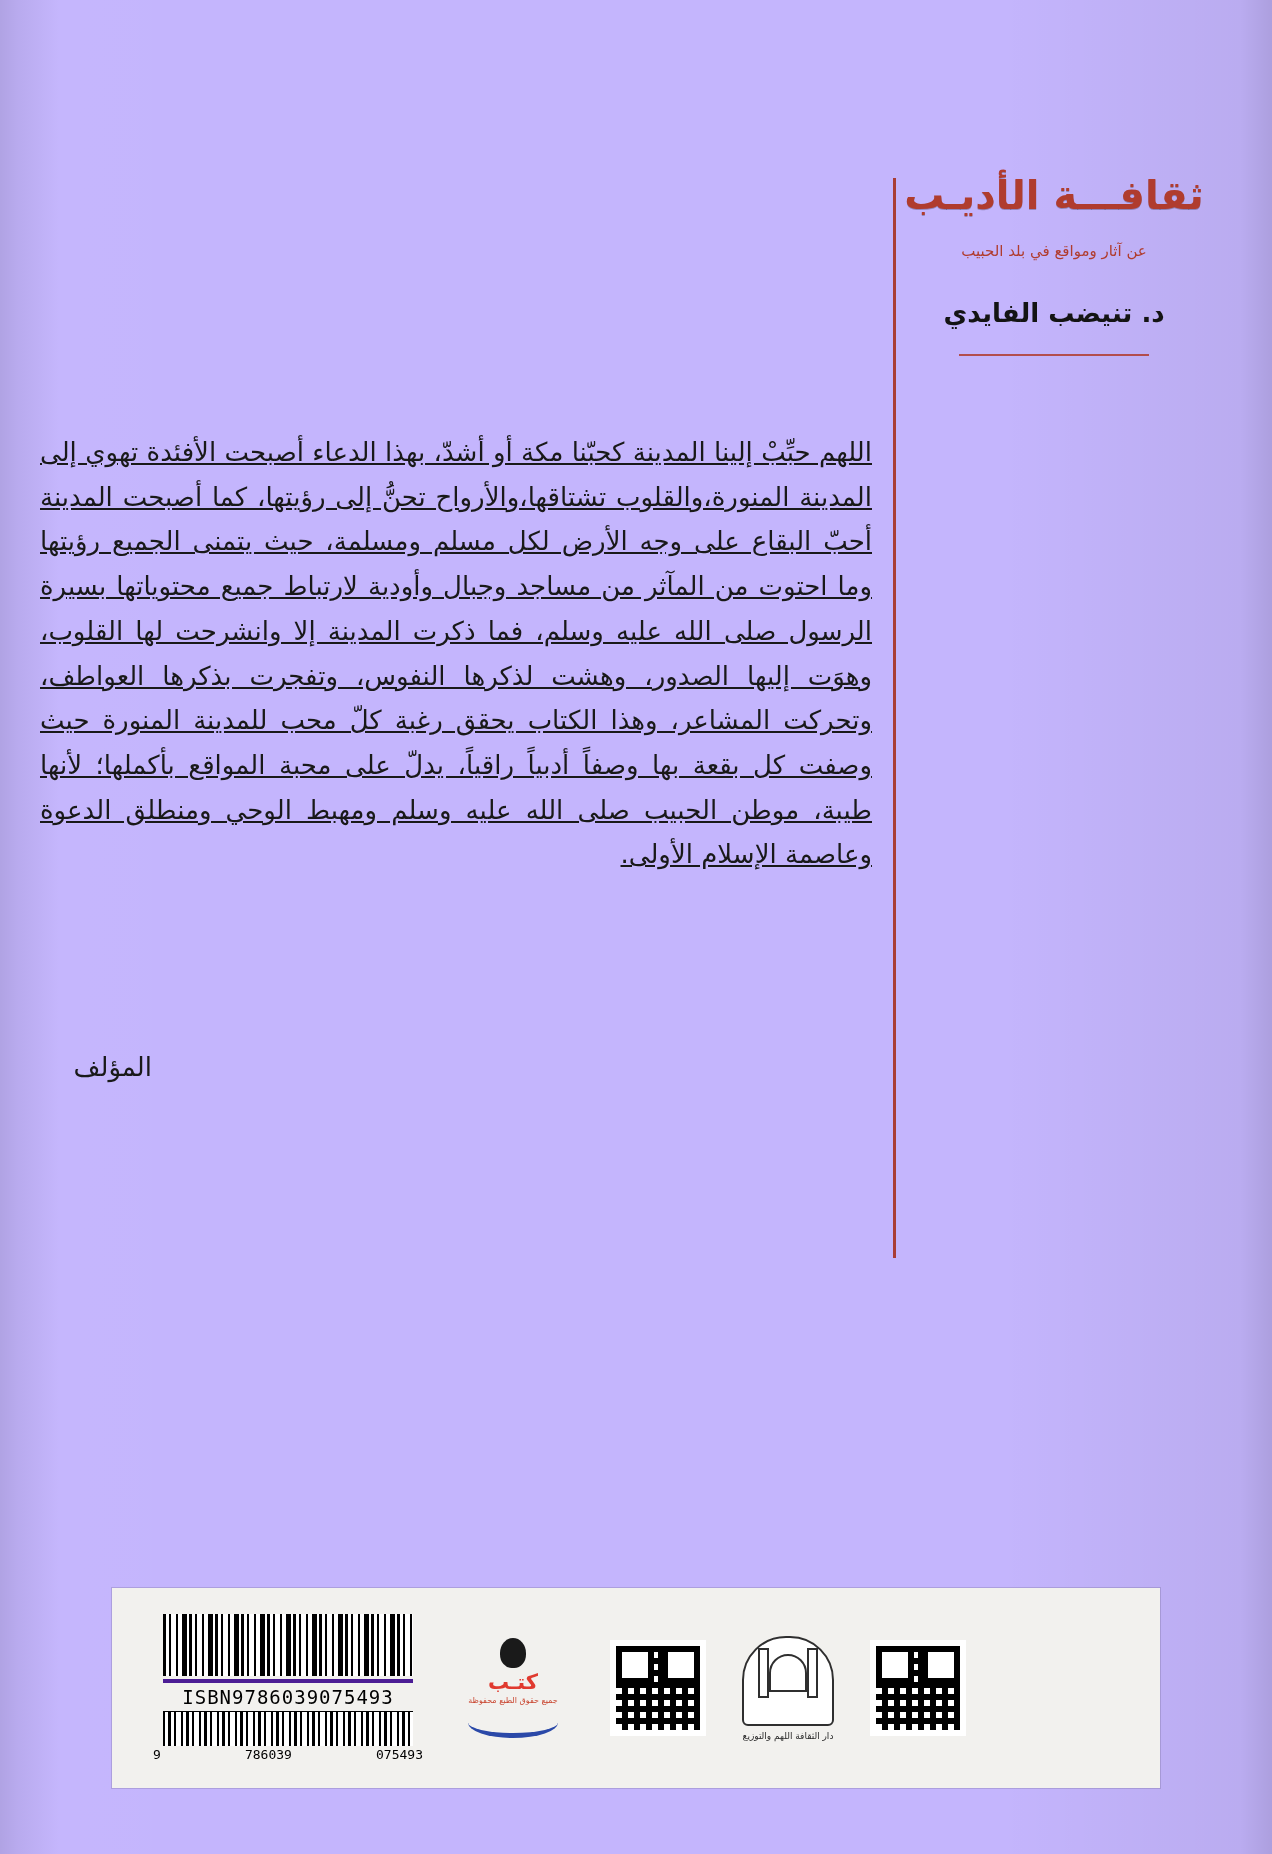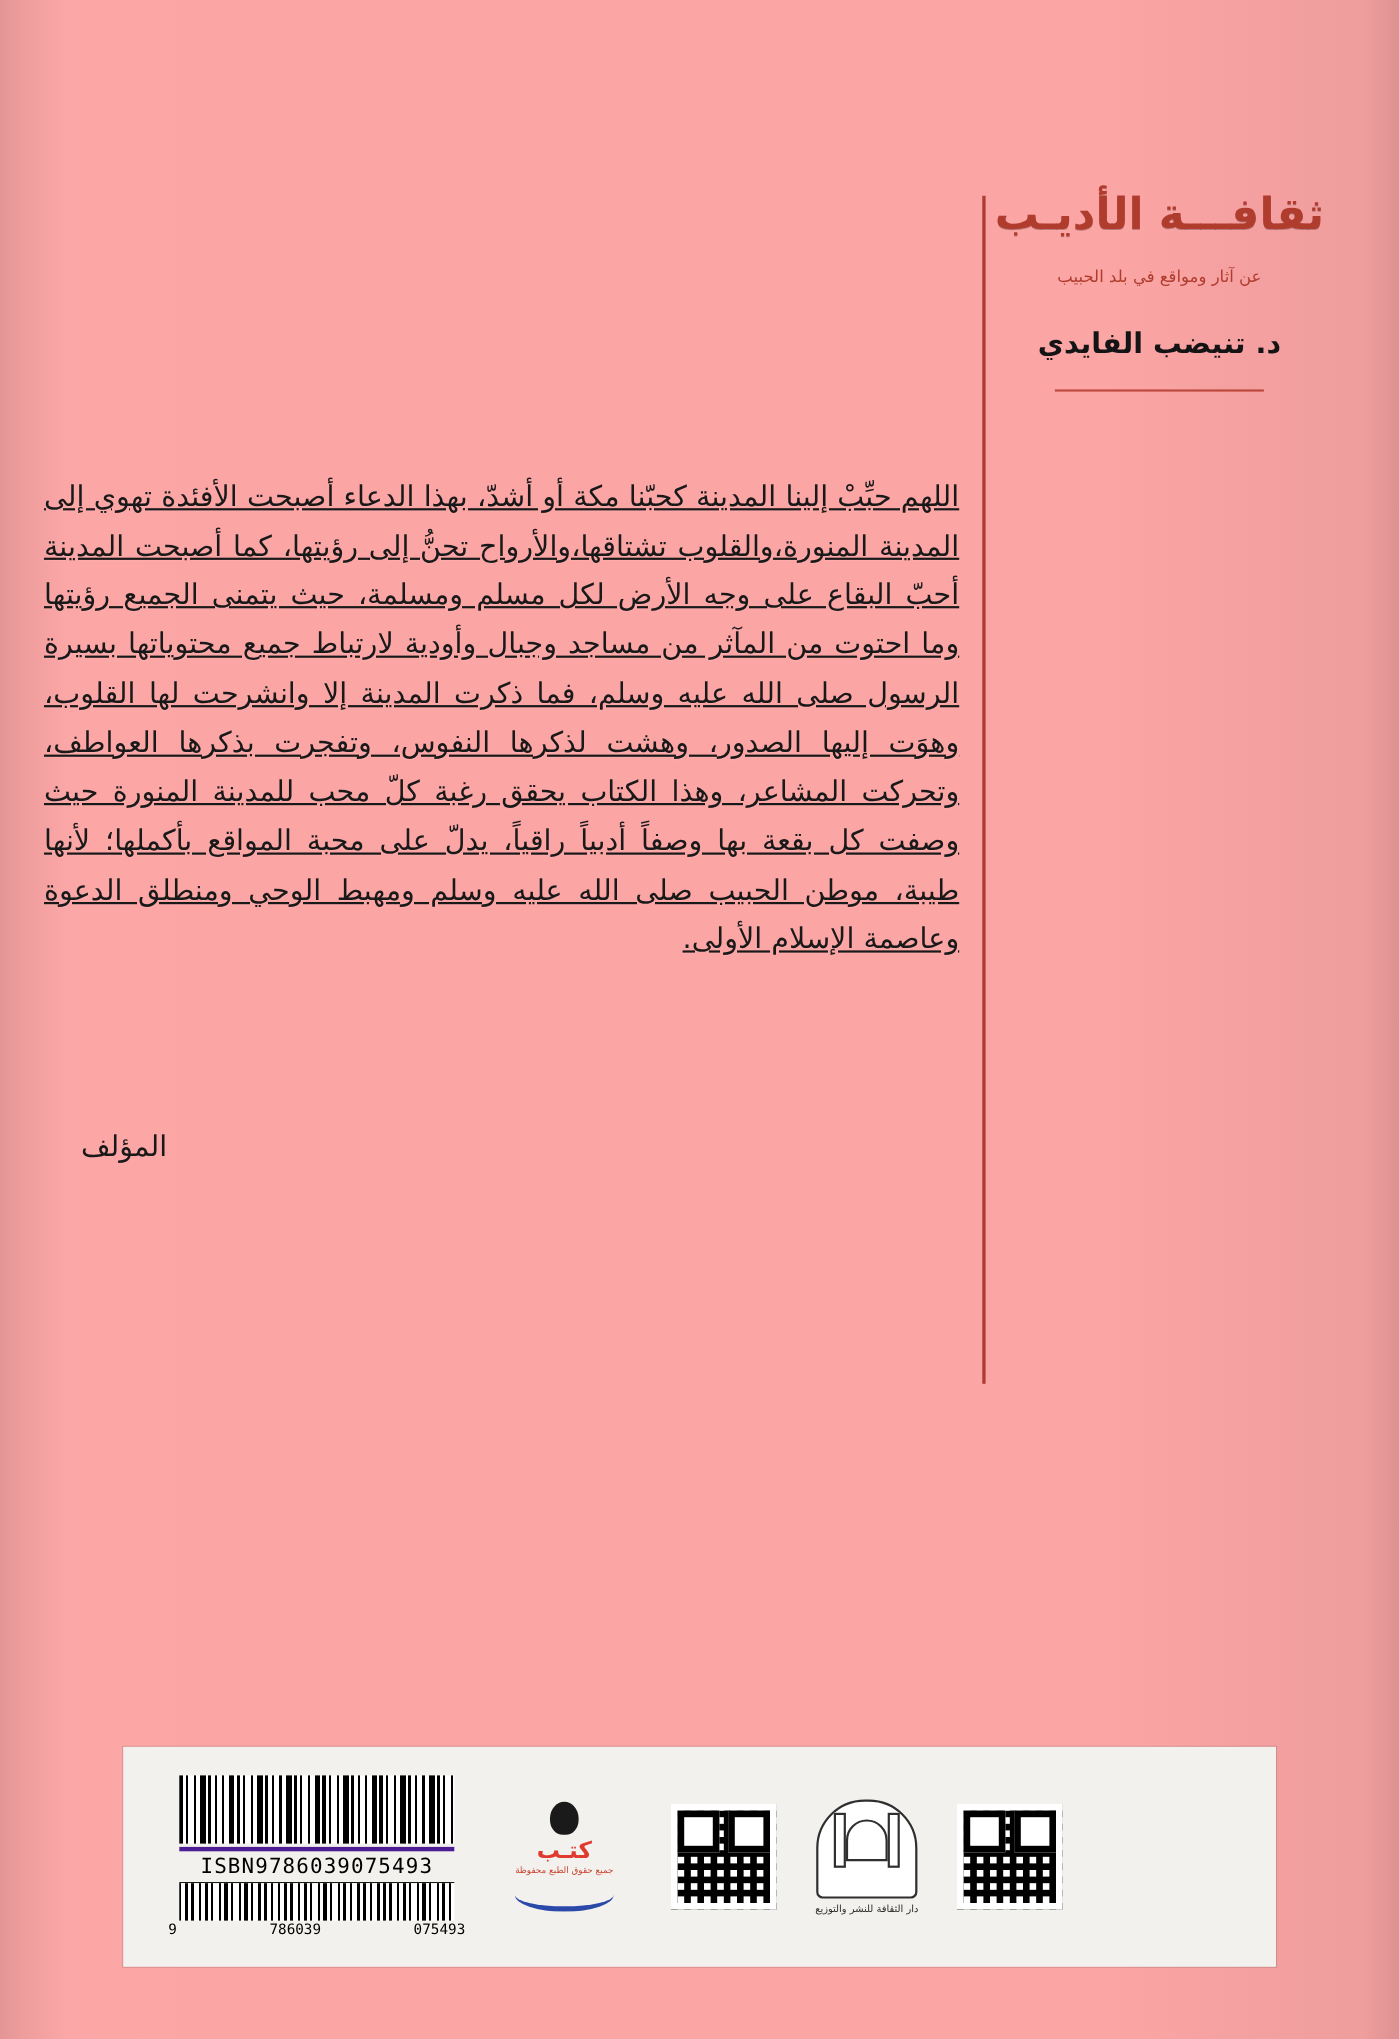--- a/index.html
+++ b/index.html
@@ -4,21 +4,21 @@
 <style>
   html, body {
     margin: 0;
     padding: 0;
     background: #6f6a5c;
   }
   .page {
     position: relative;
     width: 1272px;
     height: 1854px;
-    background: #fca5a5;
+    background: #c4b5fd;
     overflow: hidden;
     font-family: "DejaVu Sans", "Liberation Sans", sans-serif;
   }
   
   .page::before {
     content: "";
     position: absolute;
     inset: 0;
     background:
       linear-gradient(90deg,
@@ -91,21 +91,21 @@
     text-align: justify;
     color: #191919;
     font-size: 26px;
     line-height: 1.72;
     font-family: "DejaVu Sans", "Liberation Sans", sans-serif;
     text-shadow: 0 1px 0 rgba(255,255,255,0.06);
     text-decoration: underline;
   }
   .signature {
     position: absolute;
-    top: 1028px;
+    top: 1052px;
     right: 1120px;
     color: #191919;
     font-size: 26px;
     direction: rtl;
   }
 
   
   .strip {
     position: absolute;
     left: 112px;
@@ -293,21 +293,21 @@
     </div>
 
     <div class="qr"></div>
 
     <div class="emblem">
       <div class="emblem-box">
         <div class="minaret l"></div>
         <div class="minaret r"></div>
         <div class="dome"></div>
       </div>
-      <div class="emblem-caption">دار الثقافة للنشر والتوزيع</div>
+      <div class="emblem-caption">دار الثقافة اللهم والتوزيع</div>
     </div>
 
     <div class="qr"></div>
 
     <div class="strip-spacer"></div>
   </div>
 
 </div>
 
 </body></html>

